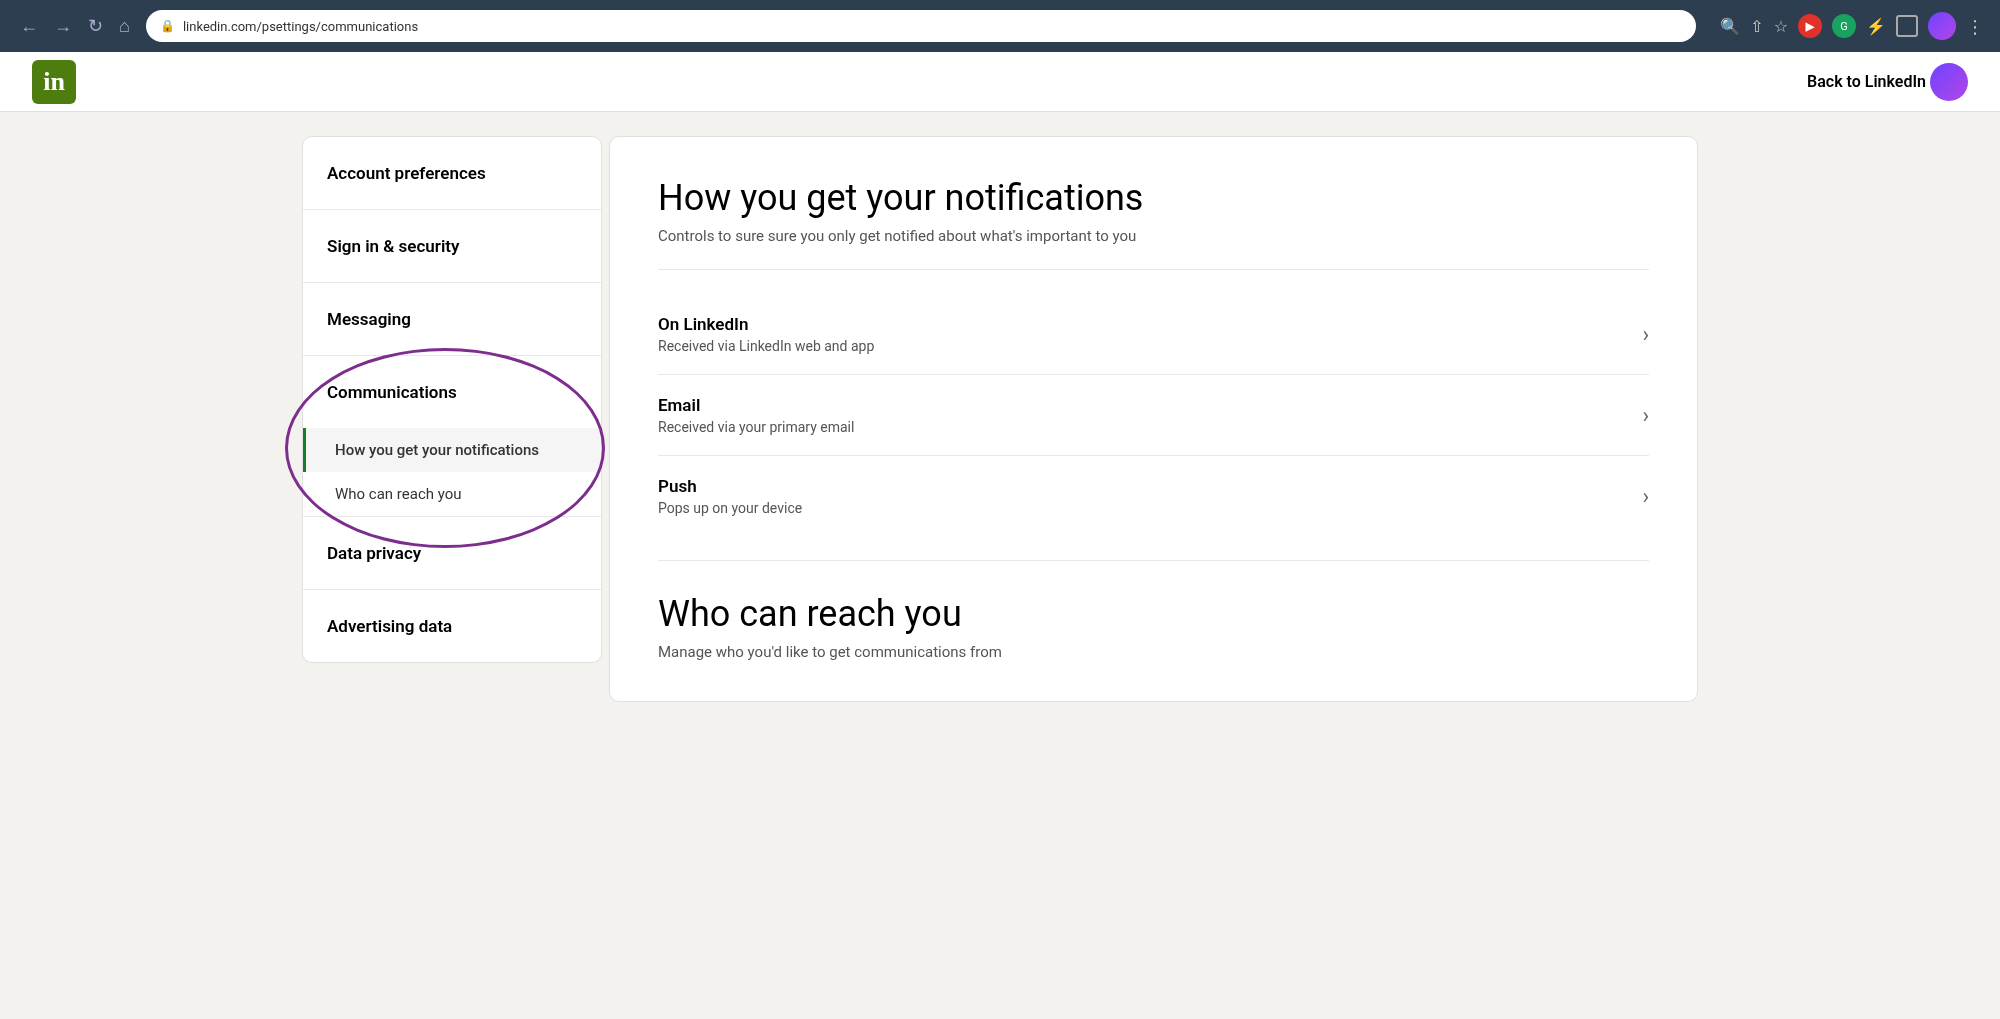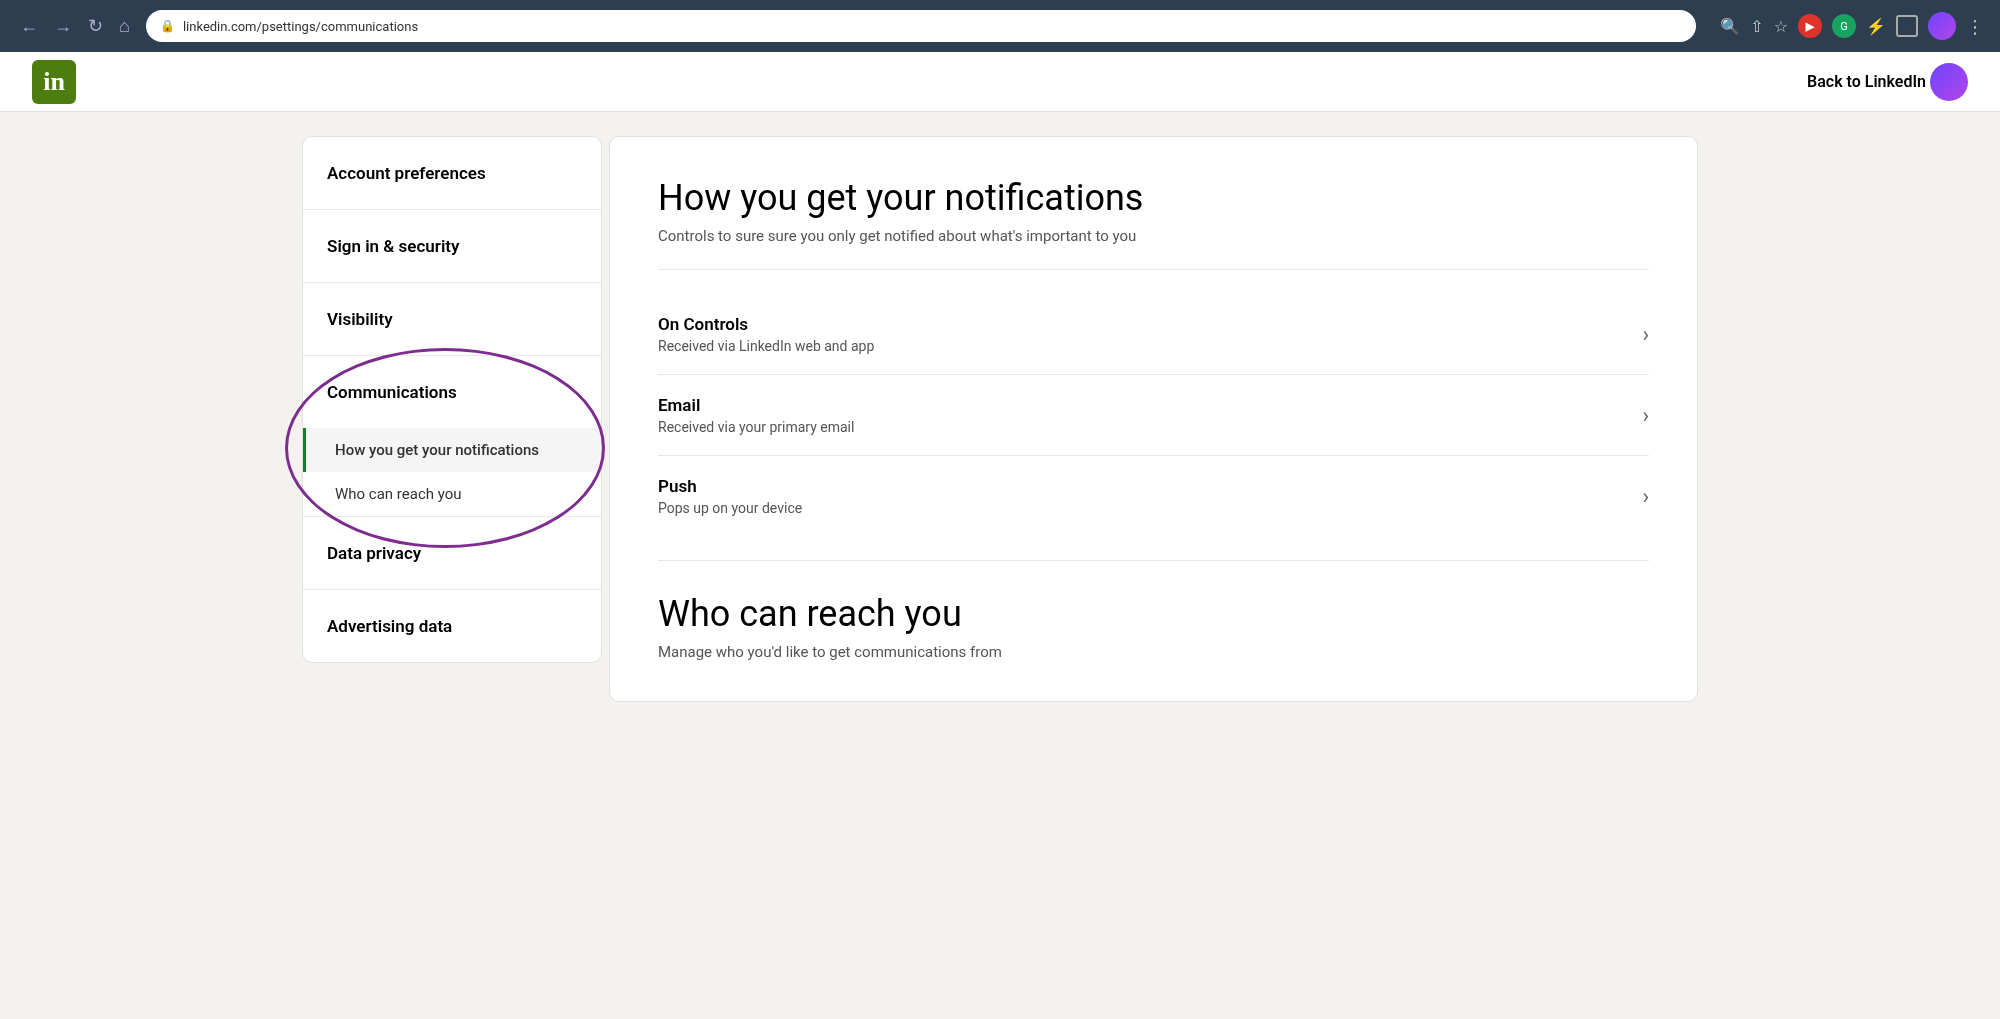--- a/index.html
+++ b/index.html
@@ -295,21 +295,21 @@
 
     <div class="sidebar-section">
       <span class="sidebar-main-item">Account preferences</span>
     </div>
 
     <div class="sidebar-section">
       <span class="sidebar-main-item">Sign in &amp; security</span>
     </div>
 
     <div class="sidebar-section">
-      <span class="sidebar-main-item">Visibility</span>
+      <span class="sidebar-main-item">Messaging</span>
     </div>
 
     <div class="sidebar-section communications-section">
 
       <div class="circle-annotation"></div>
 
       <span class="sidebar-main-item">Communications</span>
       <span class="sidebar-sub-item active">How you get your notifications</span>
       <span class="sidebar-sub-item">Who can reach you</span>
     </div>
@@ -326,21 +326,21 @@
 
   <main class="content-area">
 
     <h1 class="section-title">How you get your notifications</h1>
     <p class="section-subtitle">Controls to sure sure you only get notified about what's important to you</p>
 
     <hr class="content-divider">
 
     <div class="content-item">
       <div class="content-item-text">
-        <div class="content-item-title">On Controls</div>
+        <div class="content-item-title">On LinkedIn</div>
         <div class="content-item-desc">Received via LinkedIn web and app</div>
       </div>
       <span class="chevron-right">›</span>
     </div>
 
     <div class="content-item">
       <div class="content-item-text">
         <div class="content-item-title">Email</div>
         <div class="content-item-desc">Received via your primary email</div>
       </div>

